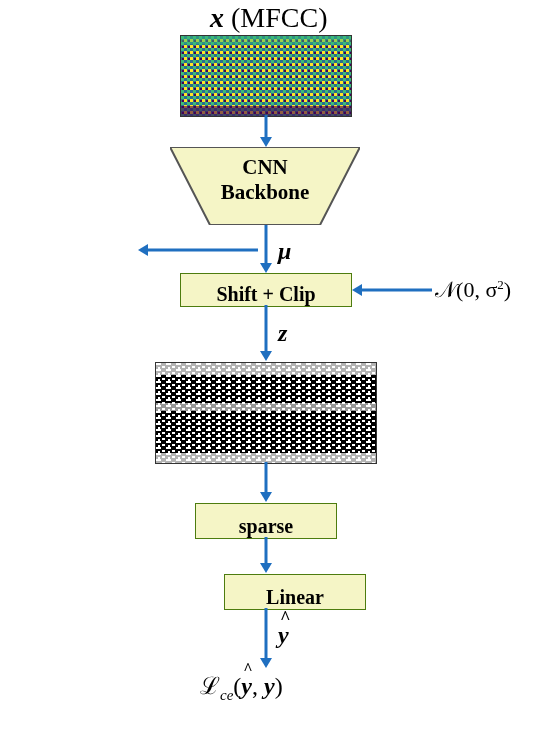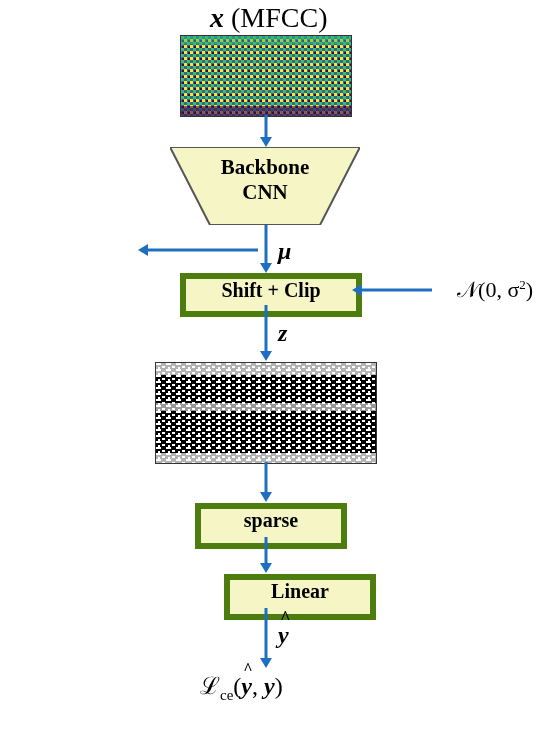--- a/index.html
+++ b/index.html
@@ -18,26 +18,26 @@
   }
   .label {
     position: absolute;
     font-size: 22px;
     white-space: nowrap;
   }
   .math { font-family: "Times New Roman", serif; }
   .box {
     position: absolute;
     background: #f5f5c6;
-    border: 6px solid #4d7c0f;
+    border: 1px solid #4d7c0f;
     text-align: center;
     font-size: 20px;
     font-weight: bold;
     display: flex;
-    align-items: flex-start;
+    align-items: flex-end;
     justify-content: center;
   }
   .arrow {
     position: absolute;
     pointer-events: none;
   }
   .spectrogram {
     position: absolute;
     border: 1px solid #333;
   }
@@ -83,22 +83,22 @@
 
   <svg class="arrow" style="left:256px; top:115px;" width="20" height="32">
     <line x1="10" y1="0" x2="10" y2="22" stroke="#1f6fc0" stroke-width="3"></line>
     <polygon points="10,32 4,22 16,22" fill="#1f6fc0"></polygon>
   </svg>
 
   <svg class="trapezoid" style="left:170px; top:147px;" width="190" height="78">
     <polygon points="0,0 190,0 150,78 40,78" fill="#f5f5c6" stroke="#555" stroke-width="2"></polygon>
   </svg>
   <div style="position:absolute; left:170px; top:155px; width:190px; text-align:center;">
+    <div class="block-label" style="font-size:21px;">CNN</div>
     <div class="block-label" style="font-size:21px;">Backbone</div>
-    <div class="block-label" style="font-size:21px;">CNN</div>
   </div>
 
   <svg class="arrow" style="left:256px; top:225px;" width="20" height="48">
     <line x1="10" y1="0" x2="10" y2="38" stroke="#1f6fc0" stroke-width="3"></line>
     <polygon points="10,48 4,38 16,38" fill="#1f6fc0"></polygon>
   </svg>
 
   <div class="label" style="left:278px; top:238px; font-size:24px; font-style:italic; font-weight:bold;">μ</div>
 
   <svg class="arrow" style="left:138px; top:240px;" width="120" height="20">
@@ -109,21 +109,21 @@
 
   <div class="box" style="left:180px; top:273px; width:170px; height:32px;">
     <span>Shift + Clip</span>
   </div>
 
   <svg class="arrow" style="left:352px; top:280px;" width="80" height="20">
     <line x1="80" y1="10" x2="10" y2="10" stroke="#1f6fc0" stroke-width="3"></line>
     <polygon points="0,10 10,4 10,16" fill="#1f6fc0"></polygon>
   </svg>
 
-  <div class="label math" style="left:457px; top:277px; font-size:22px;">
+  <div class="label math" style="left:435px; top:277px; font-size:22px;">
     <span>𝒩</span>(0, σ<sup style="font-size:13px;">2</sup>)
   </div>
 
   <svg class="arrow" style="left:256px; top:305px;" width="20" height="56">
     <line x1="10" y1="0" x2="10" y2="46" stroke="#1f6fc0" stroke-width="3"></line>
     <polygon points="10,56 4,46 16,46" fill="#1f6fc0"></polygon>
   </svg>
 
   <div class="label" style="left:278px; top:320px; font-size:24px; font-style:italic; font-weight:bold;">z</div>
 
@@ -166,16 +166,16 @@
   <svg class="arrow" style="left:256px; top:608px;" width="20" height="60">
     <line x1="10" y1="0" x2="10" y2="50" stroke="#1f6fc0" stroke-width="3"></line>
     <polygon points="10,60 4,50 16,50" fill="#1f6fc0"></polygon>
   </svg>
 
   <div class="label" style="left:278px; top:622px; font-size:24px; font-style:italic; font-weight:bold;">
     <span style="position:relative;">y<span style="position:absolute; left:2px; top:-14px; font-size:18px;">^</span></span>
   </div>
 
   <div class="label math" style="left:200px; top:668px; font-size:24px;">
-    <span>ℒ</span><sub style="font-size:15px; ">ce</sub>(<span style="font-style:italic; font-weight:bold; position:relative;">y<span style="position:absolute; left:2px; top:-13px; font-size:16px;">^</span></span>, <span style="font-style:italic; font-weight:bold;">y</span>)
+    <span>ℒ</span><sub style="font-size:15px; font-style:italic;">ce</sub>(<span style="font-style:italic; font-weight:bold; position:relative;">y<span style="position:absolute; left:2px; top:-13px; font-size:16px;">^</span></span>, <span style="font-style:italic; font-weight:bold;">y</span>)
   </div>
 
 </div>
 
 </body></html>

